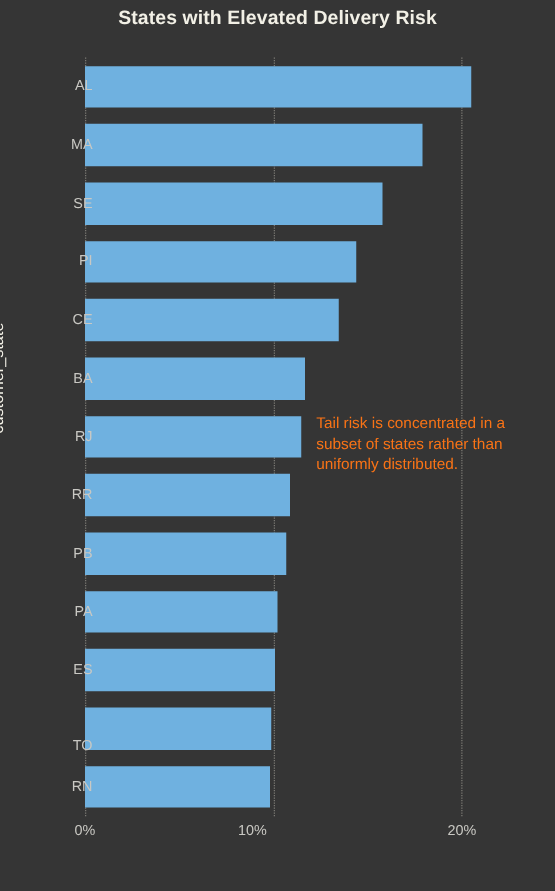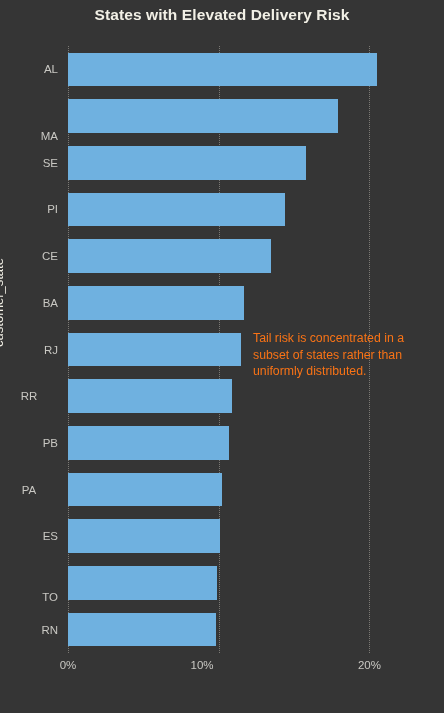--- a/index.html
+++ b/index.html
@@ -74,20 +74,21 @@
     background: #6FB1E0;
   }
   .ytick-label {
     position: absolute;
     left: 0;
     width: 58px;
     text-align: right;
     color: #c9c8c3;
     font-size: 11.5px;
     transform: translateY(-50%);
+    padding-left: 16px;
   }
   .y-axis-title {
     position: absolute;
     left: -2px;
     top: 295px;
     color: #f2f0e6;
     font-size: 13px;
     transform: rotate(-90deg) translateX(-50%);
     transform-origin: left center;
     white-space: nowrap;
@@ -174,29 +175,29 @@
           <div class="bar" style="width: 149.217px; background: rgb(111, 177, 224);"></div>
         </div>
         <div class="bar-row" style="top: 566.845px; height: 33.6185px;">
           <div class="bar" style="width: 147.71px; background: rgb(111, 177, 224);"></div>
         </div>
       </div>
   </div>
 
   <div id="yticks">
       <div class="ytick-label" style="left: 0px; top: 69.3462px; position: absolute;">AL</div>
-      <div class="ytick-label" style="left: 0px; top: 116.038px; position: absolute; margin-top: 20px;">MA</div>
+      <div class="ytick-label" style="left: 0px; top: 116.038px; position: absolute;">MA</div>
       <div class="ytick-label" style="left: 0px; top: 162.731px; position: absolute;">SE</div>
       <div class="ytick-label" style="left: 0px; top: 209.423px; position: absolute;">PI</div>
       <div class="ytick-label" style="left: 0px; top: 256.115px; position: absolute;">CE</div>
       <div class="ytick-label" style="left: 0px; top: 302.808px; position: absolute;">BA</div>
       <div class="ytick-label" style="left: 0px; top: 349.5px; position: absolute;">RJ</div>
-      <div class="ytick-label" style="left: 0px; top: 396.192px; position: absolute; text-align: center;">RR</div>
+      <div class="ytick-label" style="left: 0px; top: 396.192px; position: absolute;">RR</div>
       <div class="ytick-label" style="left: 0px; top: 442.885px; position: absolute;">PB</div>
-      <div class="ytick-label" style="left: 0px; top: 489.577px; position: absolute; text-align: center;">PA</div>
+      <div class="ytick-label" style="left: 0px; top: 489.577px; position: absolute;">PA</div>
       <div class="ytick-label" style="left: 0px; top: 536.269px; position: absolute;">ES</div>
       <div class="ytick-label" style="left: 0px; top: 597px; position: absolute;">TO</div>
       <div class="ytick-label" style="left: 0px; top: 629.654px; position: absolute;">RN</div>
     </div>
 
   <div class="y-axis-title">customer_state</div>
 
   <div id="xticks">
       <div class="xtick-label" style="left: 68px;">0%</div>
       <div class="xtick-label" style="left: 202px;">10%</div>

